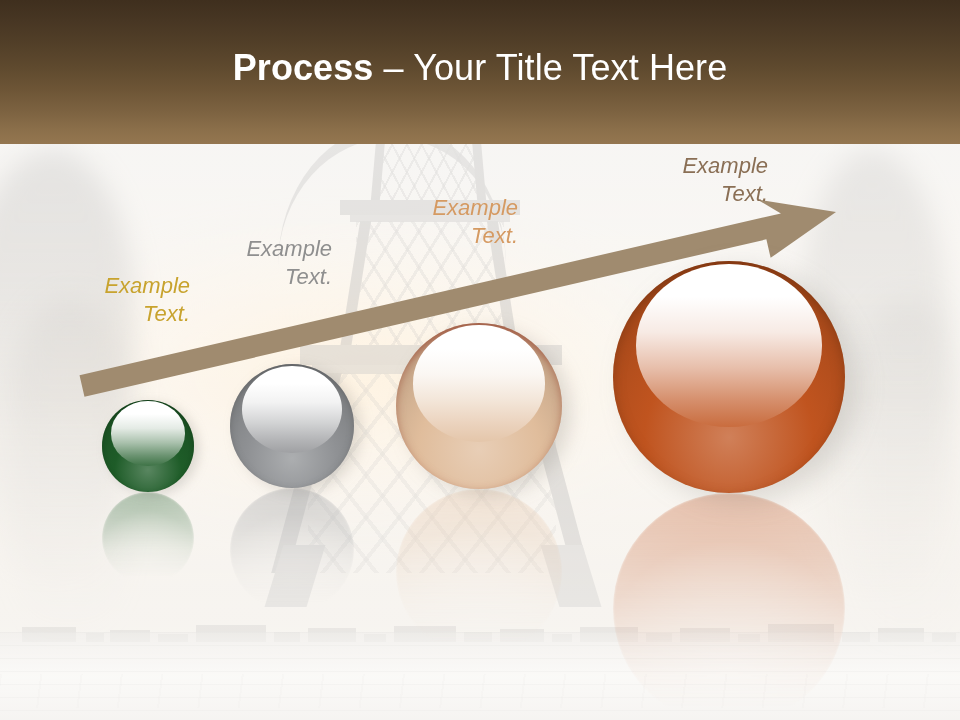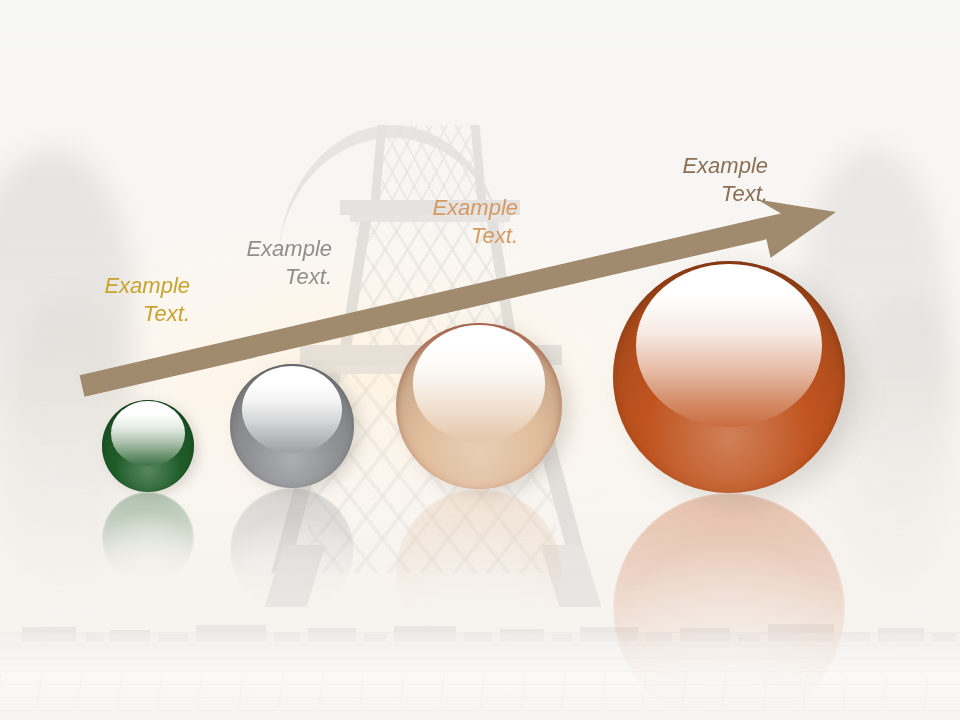--- a/index.html
+++ b/index.html
@@ -404,14 +404,19 @@
       <div class="label" style="left: 40px; top: 272px; width: 150px; color: rgb(200, 163, 46);">Example
 Text.</div>
       <div class="label" style="left: 182px; top: 235px; width: 150px; color: rgb(143, 143, 143);">Example
 Text.</div>
       <div class="label" style="left: 368px; top: 194px; width: 150px; color: rgb(213, 154, 98);">Example
 Text.</div>
       <div class="label" style="left: 618px; top: 152px; width: 150px; color: rgb(138, 111, 85);">Example
 Text.</div>
     </div>
 
+  <div class="header">
+    <div class="header-title">
+      <span class="ht-bold">Process</span><span class="ht-rest"> – Your Title Text Here</span>
+    </div>
+  </div>
 
 </div>
 
 </body></html>

